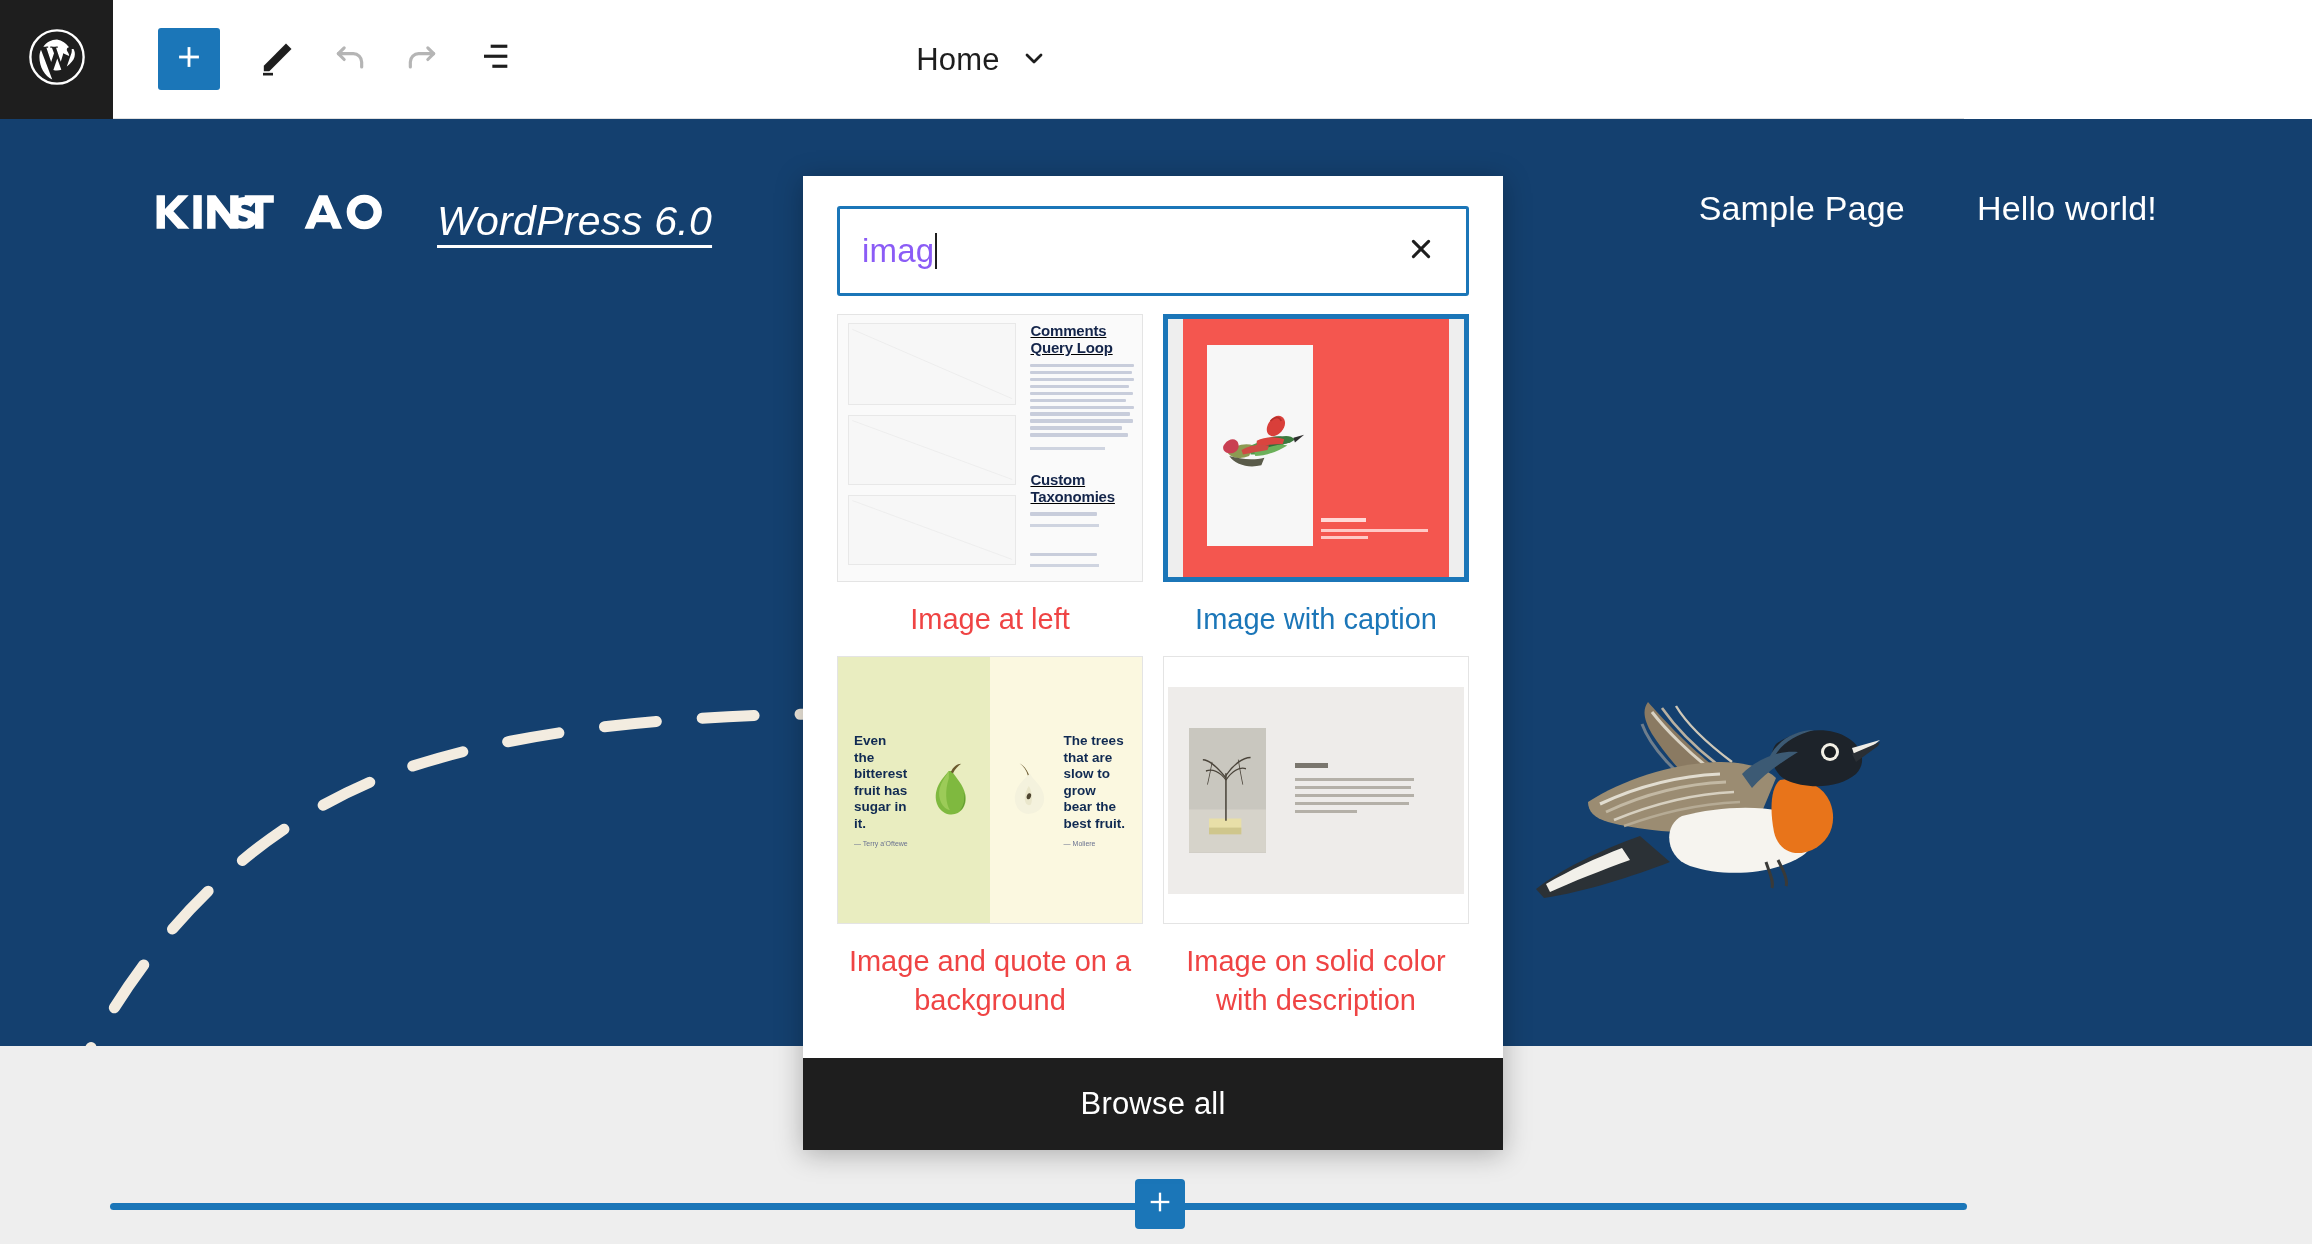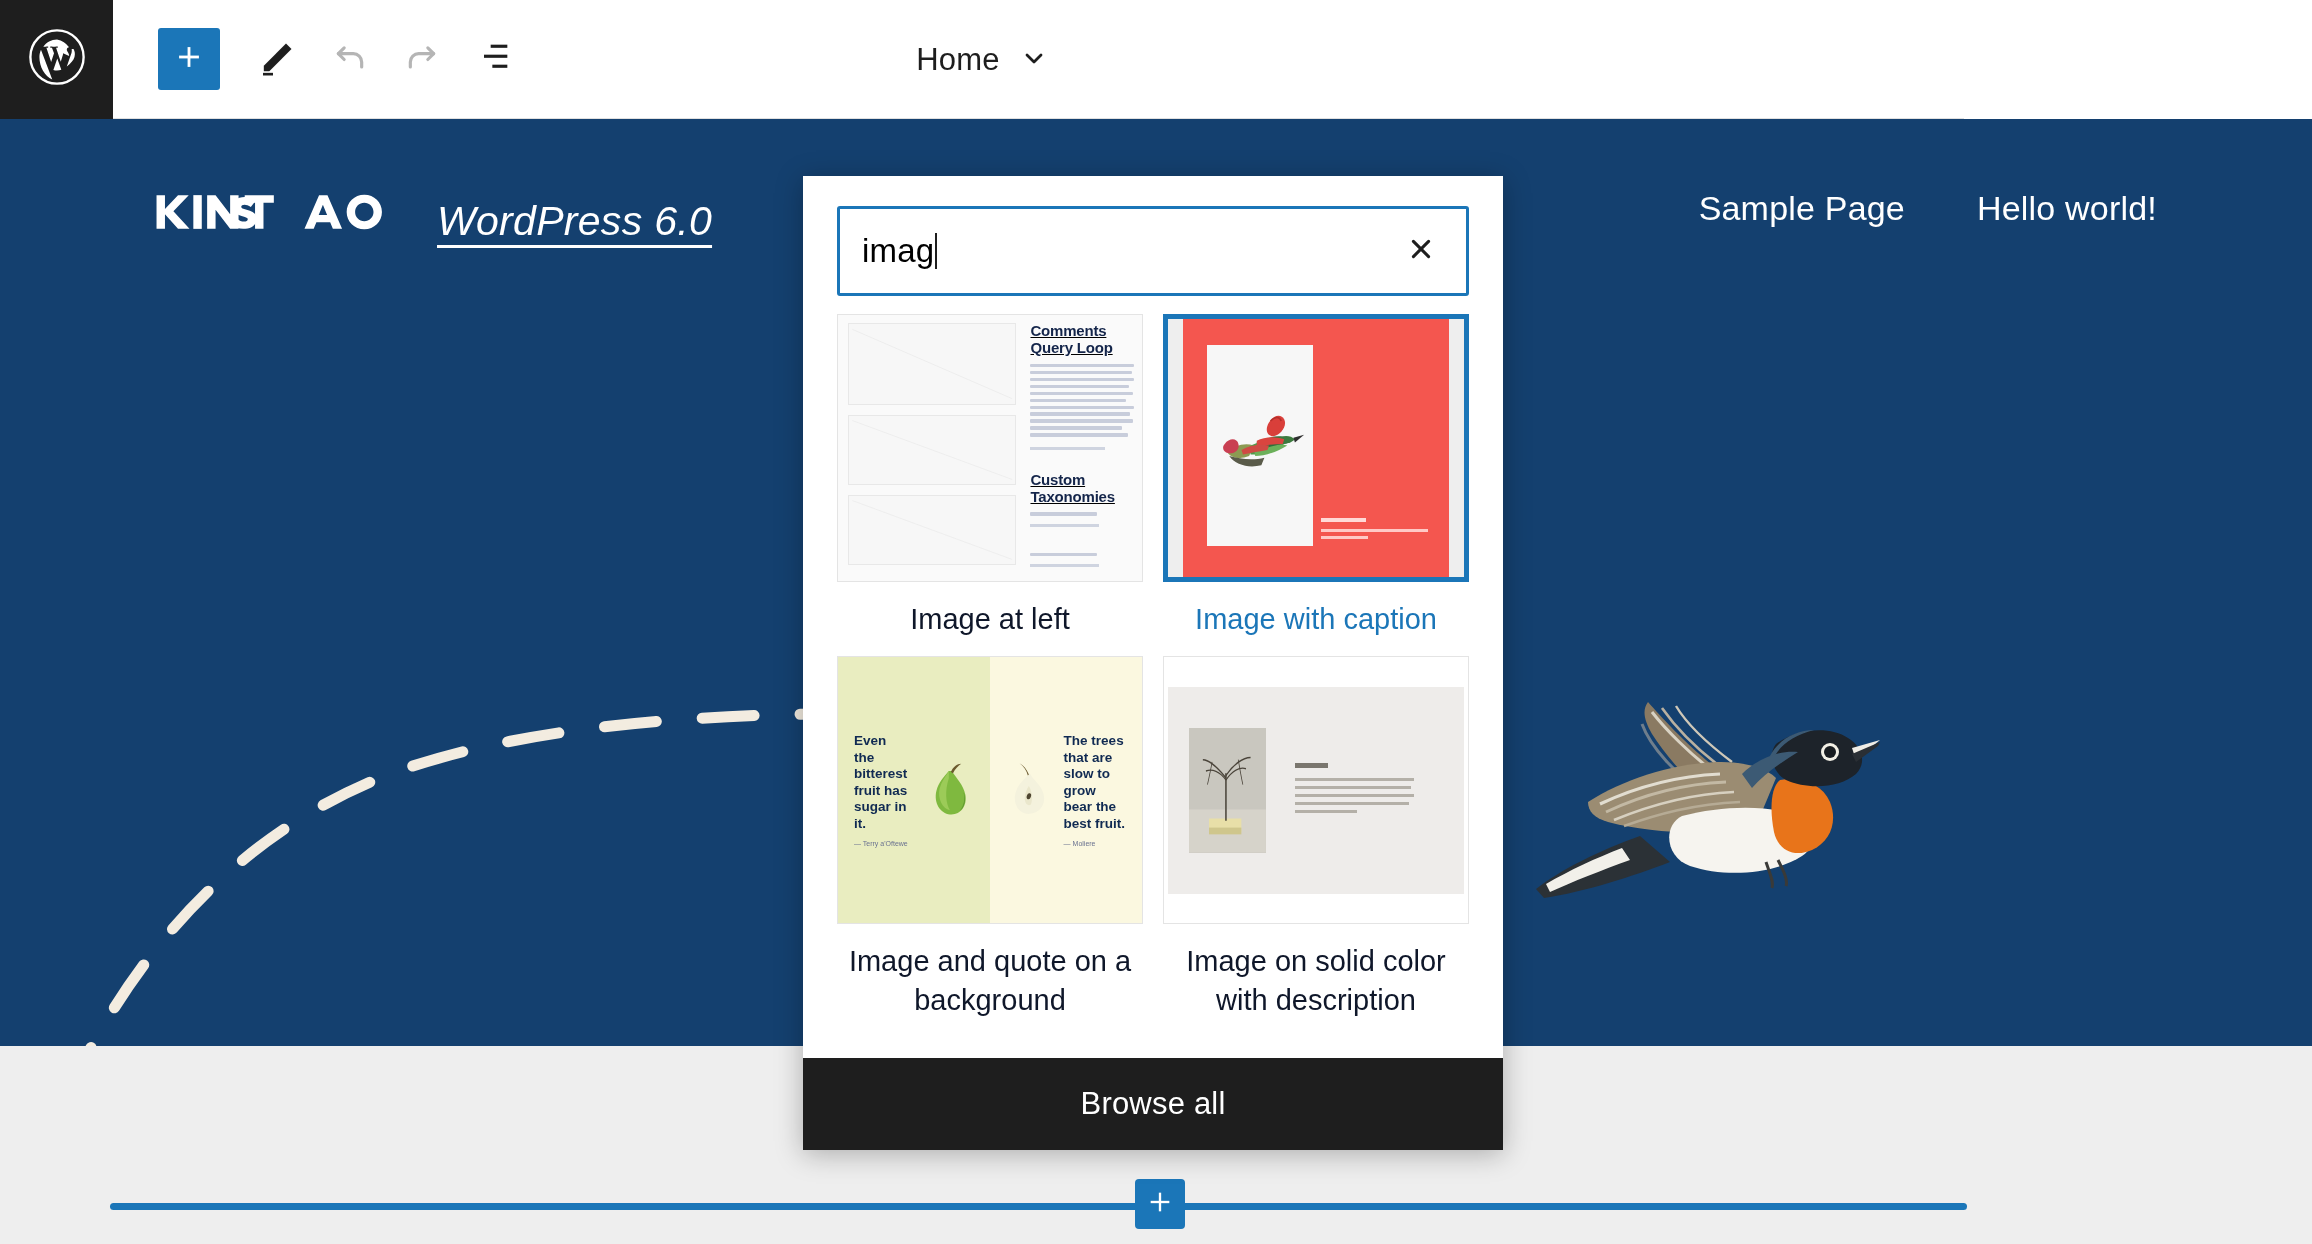--- a/index.html
+++ b/index.html
@@ -134,21 +134,21 @@
   .search-wrap { padding: 30px 34px 18px 34px; }
   .search-box {
     position: relative;
     height: 90px;
     border: 3px solid #1b76b8;
     border-radius: 3px;
     display: flex; align-items: center;
     background: #fff;
   }
   .search-box .search-value {
-    font-size: 33px; color: #000000;
+    font-size: 33px; color: #8b5cf6;
     padding-left: 22px; letter-spacing: 0.2px;
     display: flex; align-items: center;
   }
   .caret {
     display: inline-block; width: 2px; height: 36px;
     background: #1e1e1e; margin-left: 1px;
   }
   .clear-btn {
     position: absolute; right: 22px; top: 50%;
     transform: translateY(-50%);
@@ -173,21 +173,21 @@
   .thumb {
     width: 100%; height: 268px;
     background: #f4f4f4;
     border: 1px solid #e4e4e4;
     overflow: hidden; position: relative;
   }
   .thumb.selected { border: 5px solid #1b76b8; }
   .pattern-label {
     text-align: center;
     font-size: 29px;
-    color: #0f172a;
+    color: #ef4444;
     padding: 18px 6px 10px 6px;
     line-height: 1.32;
   }
   .pattern-label.selected-label { color: #1b76b8; }
 
   .browse-all {
     flex: 0 0 auto;
     height: 92px;
     background: #1e1e1e;
     color: #ffffff;

